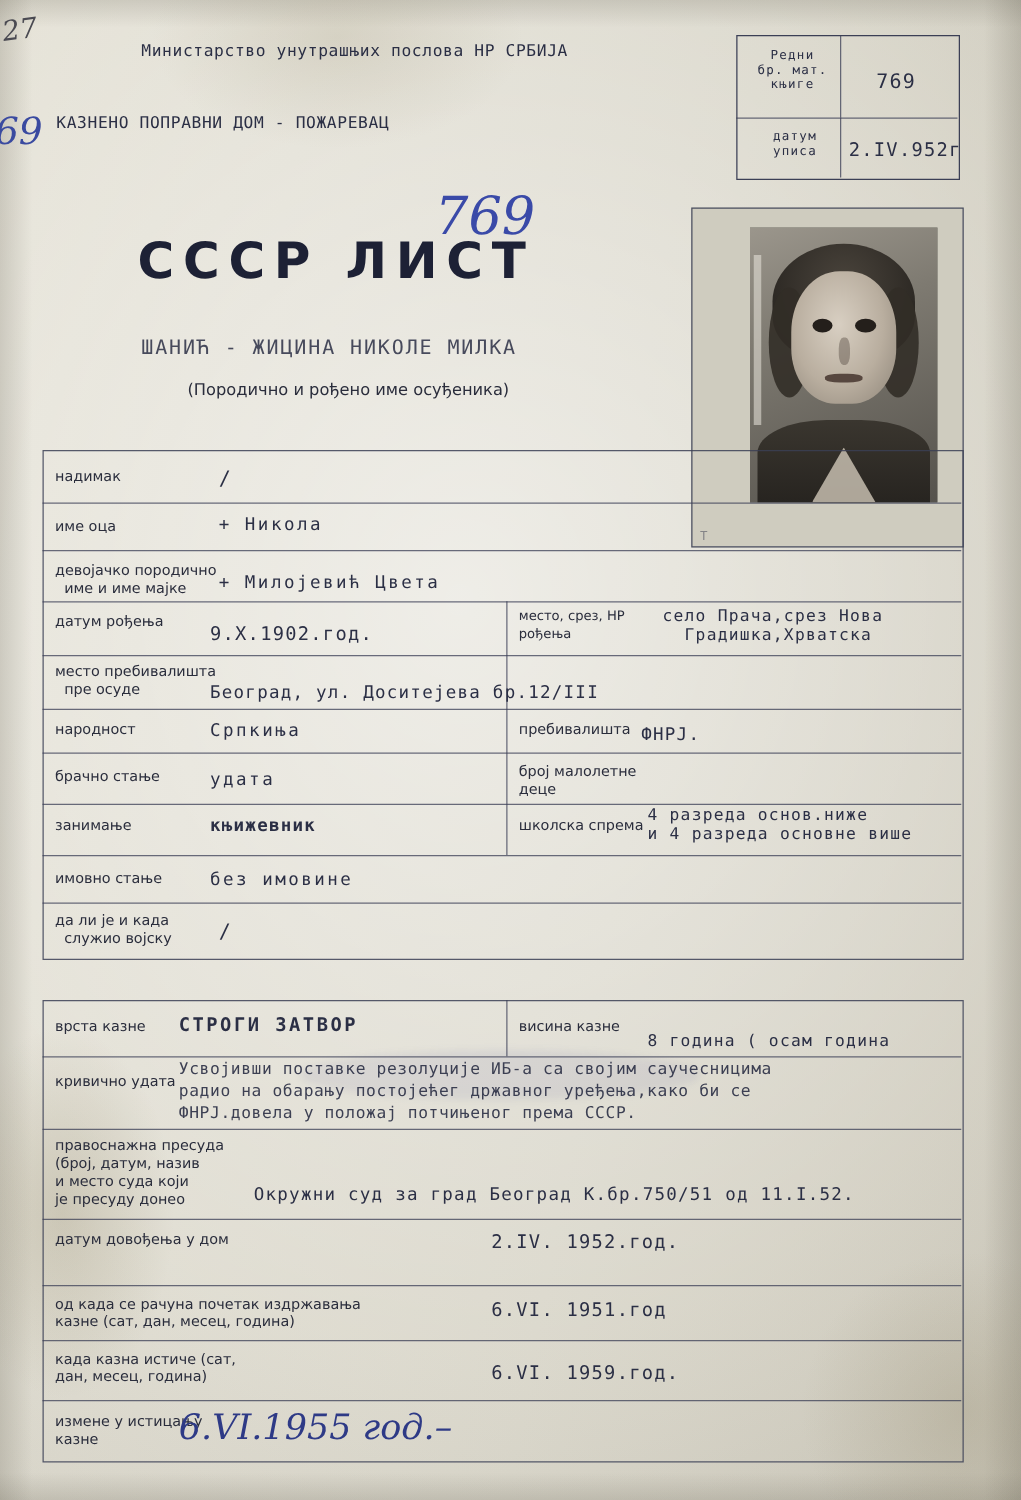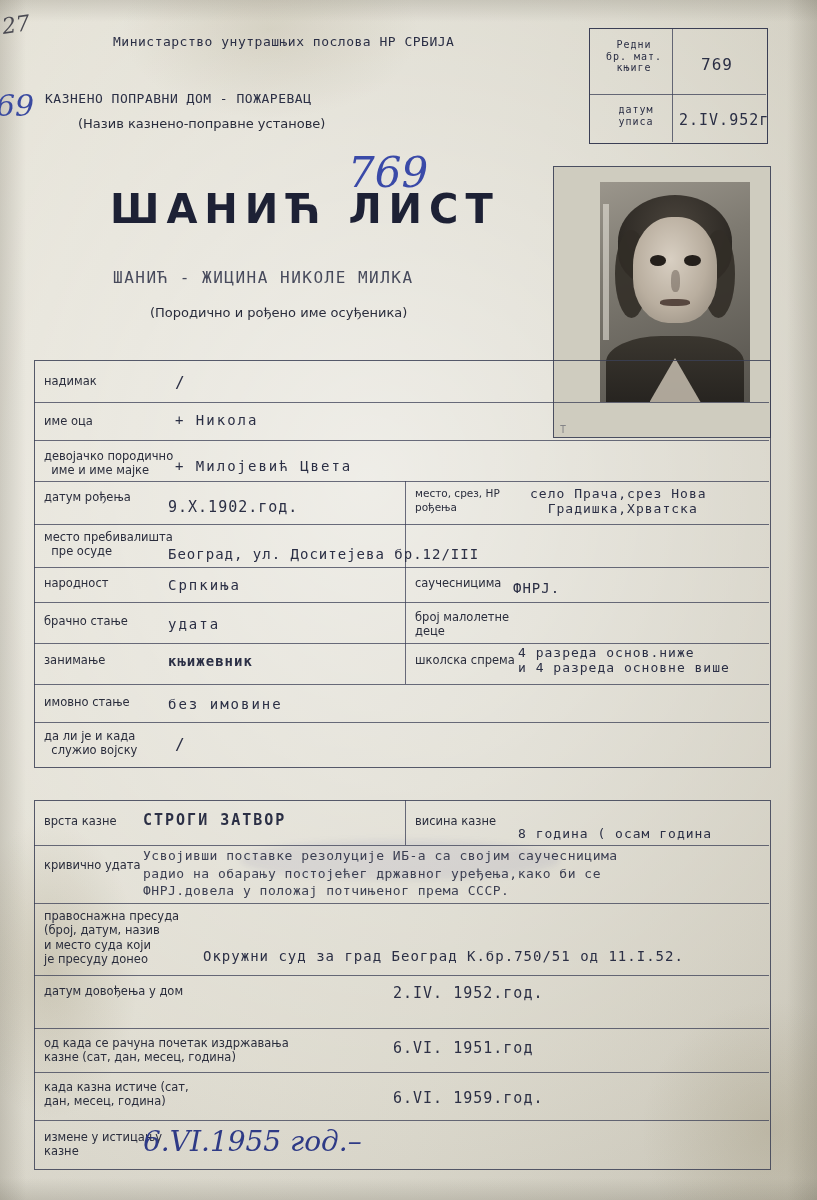--- a/index.html
+++ b/index.html
@@ -216,25 +216,24 @@
   <div class="rule" style="left:672px; top:94px; width:1px; height:48px;"></div>
   <div class="tw tiny" style="left:601px; top:39px; text-align:center; width:66px;">Редни
 бр. мат.
 књиге</div>
   <div class="tw" style="left:701px; top:56px; font-size:16px;">769</div>
   <div class="tw tiny" style="left:607px; top:104px; text-align:center; width:58px;">датум
 уписа</div>
   <div class="tw" style="left:679px; top:112px; font-size:15px;">2.IV.952г</div>
 
   <div class="tw" style="left:45px; top:92px; font-size:13px; letter-spacing:0.5px;">КАЗНЕНО ПОПРАВНИ ДОМ - ПОЖАРЕВАЦ</div>
-  <div class="label" style="left:78px; top:116px; font-size:13px;">(Назив казнено-поправне установе)</div>
 
   <div class="hand" style="left:348px; top:148px; font-size:42px; color:#3a4aa8; font-style:italic;">769</div>
 
-  <div class="title" style="left:110px; top:186px;">ШАНИЋ ЛИСТ</div>
+  <div class="title" style="left:110px; top:186px;">СССР ЛИСТ</div>
 
   <div class="tw" style="left:113px; top:269px; font-size:16px; letter-spacing:1.5px; opacity:.85;">ШАНИЋ - ЖИЦИНА НИКОЛЕ МИЛКА</div>
   <div class="label" style="left:150px; top:305px; font-size:13px;">(Породично и рођено име осуђеника)</div>
 
   <div class="photo-frame" style="left:553px; top:166px; width:216px; height:270px;"></div>
   <div class="photo" style="left:600px; top:182px; width:150px; height:220px;">
     <div class="bg"></div>
     <div class="strip"></div>
     <div class="hair"></div>
     <div class="hair2"></div>
@@ -281,21 +280,21 @@
   <div class="tw" style="left:530px; top:487px; font-size:13px; letter-spacing:1px;">село Прача,срез Нова
   Градишка,Хрватска</div>
 
   <div class="label" style="left:44px; top:530px; line-height:1.25;">место пребивалишта
   пре осуде</div>
   <div class="tw" style="left:168px; top:546px; font-size:14px; letter-spacing:1px;">Београд, ул. Доситејева бр.12/III</div>
 
   <div class="label" style="left:44px; top:576px;">народност</div>
   <div class="tw" style="left:168px; top:577px; font-size:14px; letter-spacing:2px;">Српкиња</div>
 
-  <div class="label" style="left:415px; top:576px;">саучесницима</div>
+  <div class="label" style="left:415px; top:576px;">пребивалишта</div>
   <div class="tw" style="left:513px; top:580px; font-size:14px; letter-spacing:1px;">ФНРЈ.</div>
 
   <div class="label" style="left:44px; top:614px;">брачно стање</div>
   <div class="tw" style="left:168px; top:616px; font-size:14px; letter-spacing:2px;">удата</div>
 
   <div class="label" style="left:415px; top:610px; line-height:1.25;">број малолетне
 деце</div>
   <div class="tw" style="left:545px; top:614px; font-size:14px;"></div>
 
   <div class="label" style="left:44px; top:653px;">занимање</div>

